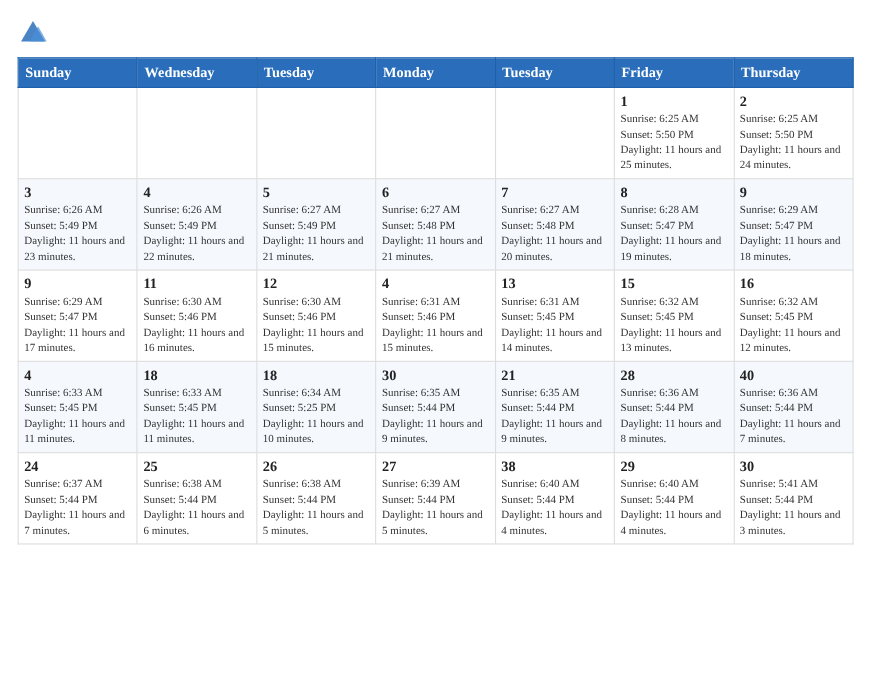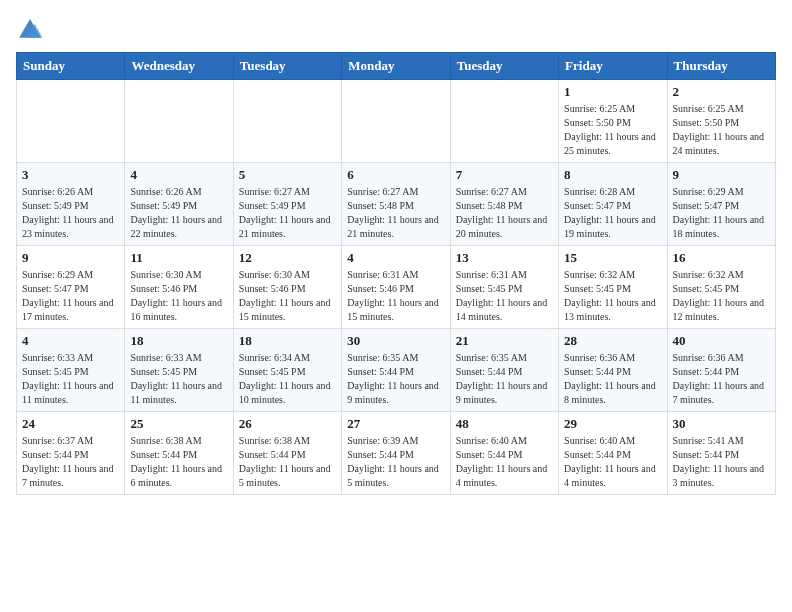--- a/index.html
+++ b/index.html
@@ -242,21 +242,21 @@
           </td>
           <td>
             <span class="day-num">18</span>
             <div class="day-info" style="white-space: pre-line;">Sunrise: 6:33 AM
 Sunset: 5:45 PM
 Daylight: 11 hours and 11 minutes.</div>
           </td>
           <td>
             <span class="day-num">18</span>
             <div class="day-info" style="white-space: pre-line;">Sunrise: 6:34 AM
-Sunset: 5:45 PM
+Sunset: 5:25 PM
 Daylight: 11 hours and 10 minutes.</div>
           </td>
           <td>
             <span class="day-num">30</span>
             <div class="day-info" style="white-space: pre-line;">Sunrise: 6:35 AM
 Sunset: 5:44 PM
 Daylight: 11 hours and 9 minutes.</div>
           </td>
           <td>
             <span class="day-num">21</span>
@@ -296,21 +296,21 @@
 Sunset: 5:44 PM
 Daylight: 11 hours and 5 minutes.</div>
           </td>
           <td>
             <span class="day-num">27</span>
             <div class="day-info" style="white-space: pre-line;">Sunrise: 6:39 AM
 Sunset: 5:44 PM
 Daylight: 11 hours and 5 minutes.</div>
           </td>
           <td>
-            <span class="day-num">48</span>
+            <span class="day-num">38</span>
             <div class="day-info" style="white-space: pre-line;">Sunrise: 6:40 AM
 Sunset: 5:44 PM
 Daylight: 11 hours and 4 minutes.</div>
           </td>
           <td>
             <span class="day-num">29</span>
             <div class="day-info" style="white-space: pre-line;">Sunrise: 6:40 AM
 Sunset: 5:44 PM
 Daylight: 11 hours and 4 minutes.</div>
           </td>

